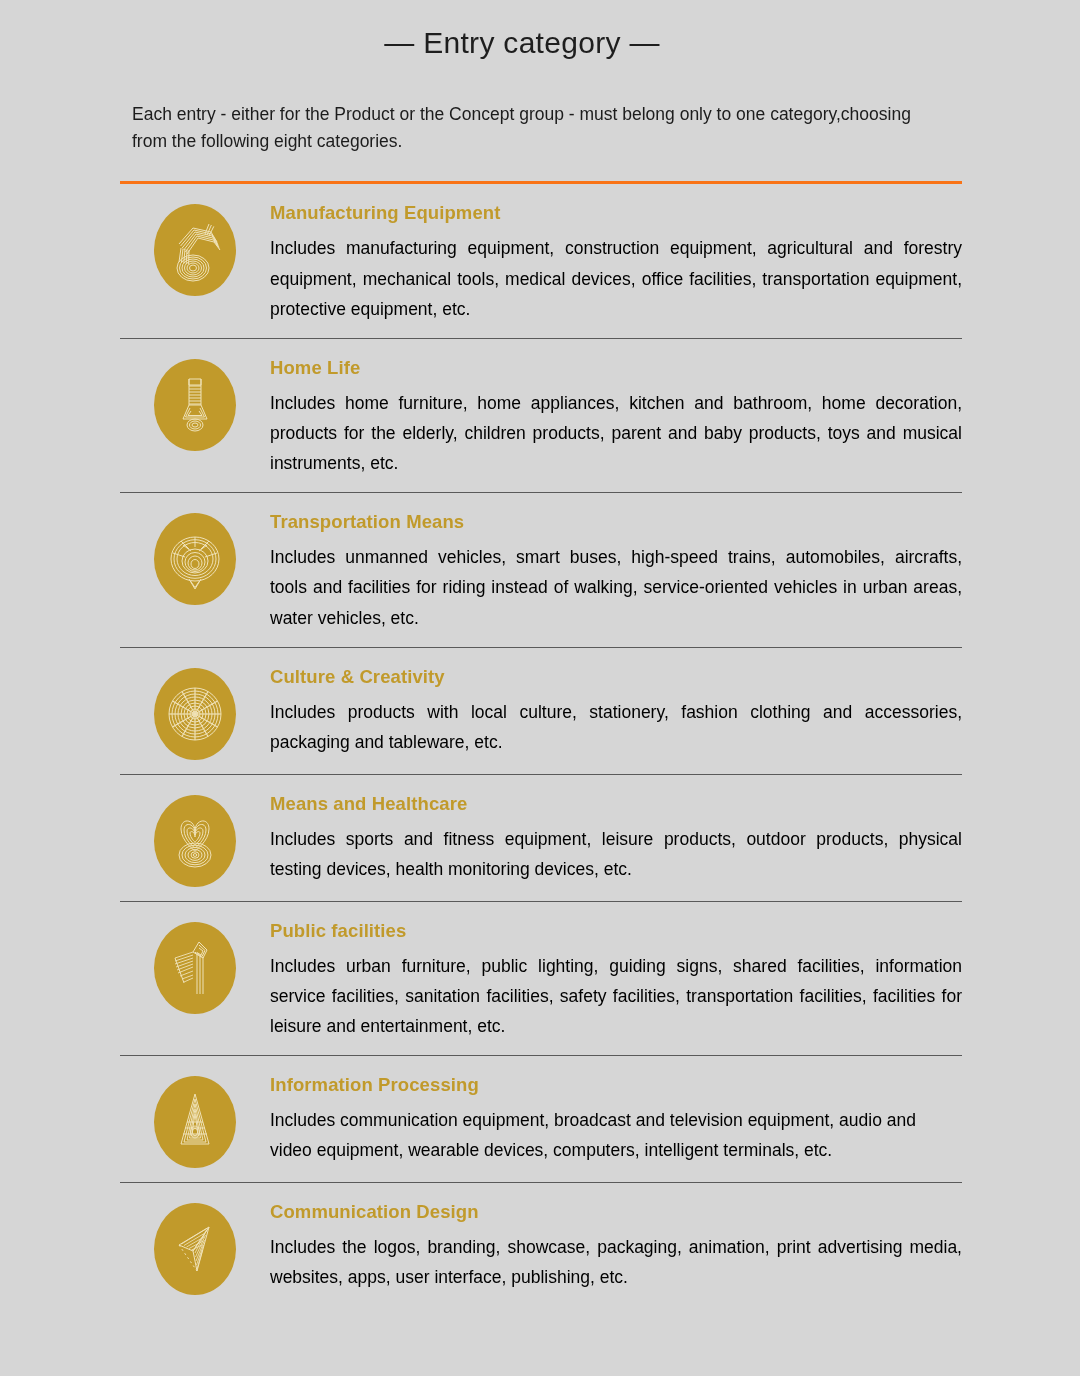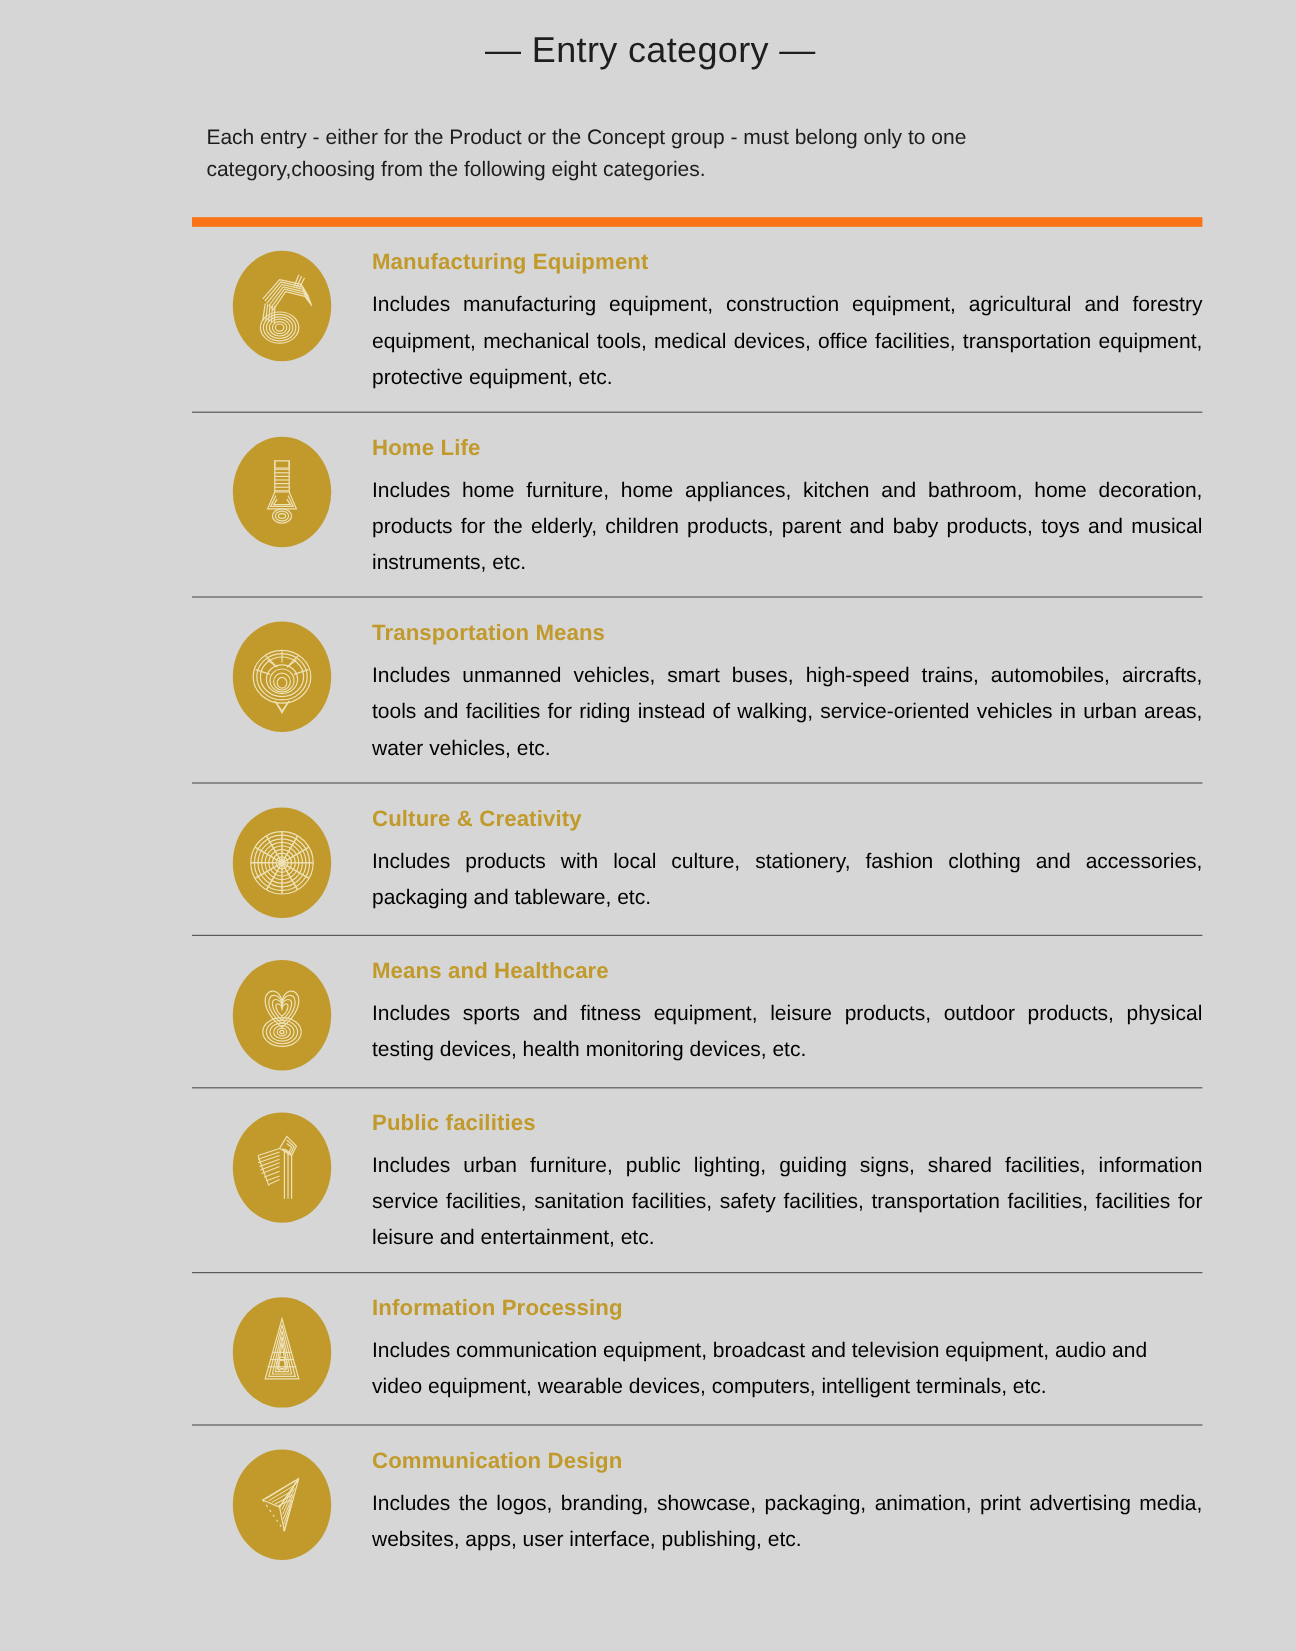--- a/index.html
+++ b/index.html
@@ -15,21 +15,20 @@
     font-family: "Liberation Sans", sans-serif;
     color: #1c1c1c;
     overflow: hidden;
   }
 
   .page {
     position: relative;
     width: 1044px;
     height: 1376px;
     background: #d6d6d6;
-    padding-left: 40px;
   }
 
   
   .page-title {
     text-align: center;
     font-size: 30px;
     font-weight: 400;
     letter-spacing: 0.3px;
     color: #1e1e1e;
     margin: 0;
@@ -43,21 +42,21 @@
     font-size: 17.5px;
     line-height: 1.55;
     color: #1c1c1c;
     text-align: left;
   }
 
   
   .category-list {
     margin: 26px 120px 0 120px;
     width: 842px;
-    border-top: 8px solid #f97316;
+    border-top: 3px solid #f97316;
   }
 
   .category-row {
     display: flex;
     align-items: flex-start;
     border-bottom: 1px solid #5a5a5a;
     padding: 16px 0 14px 0;
     min-height: 108px;
   }
   .category-row:last-child {

